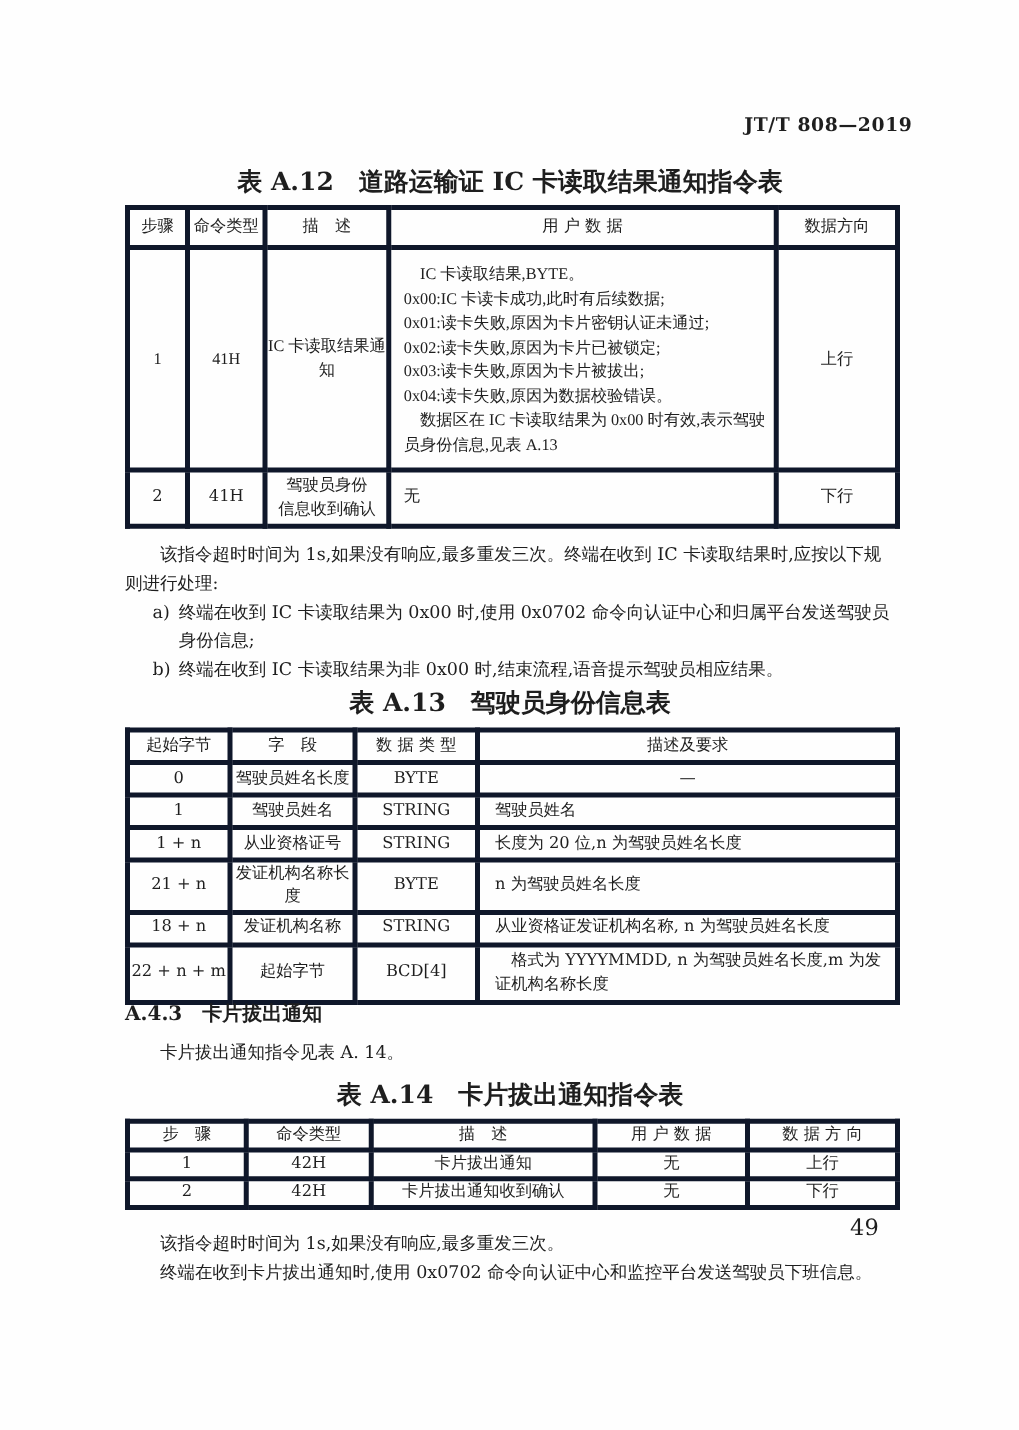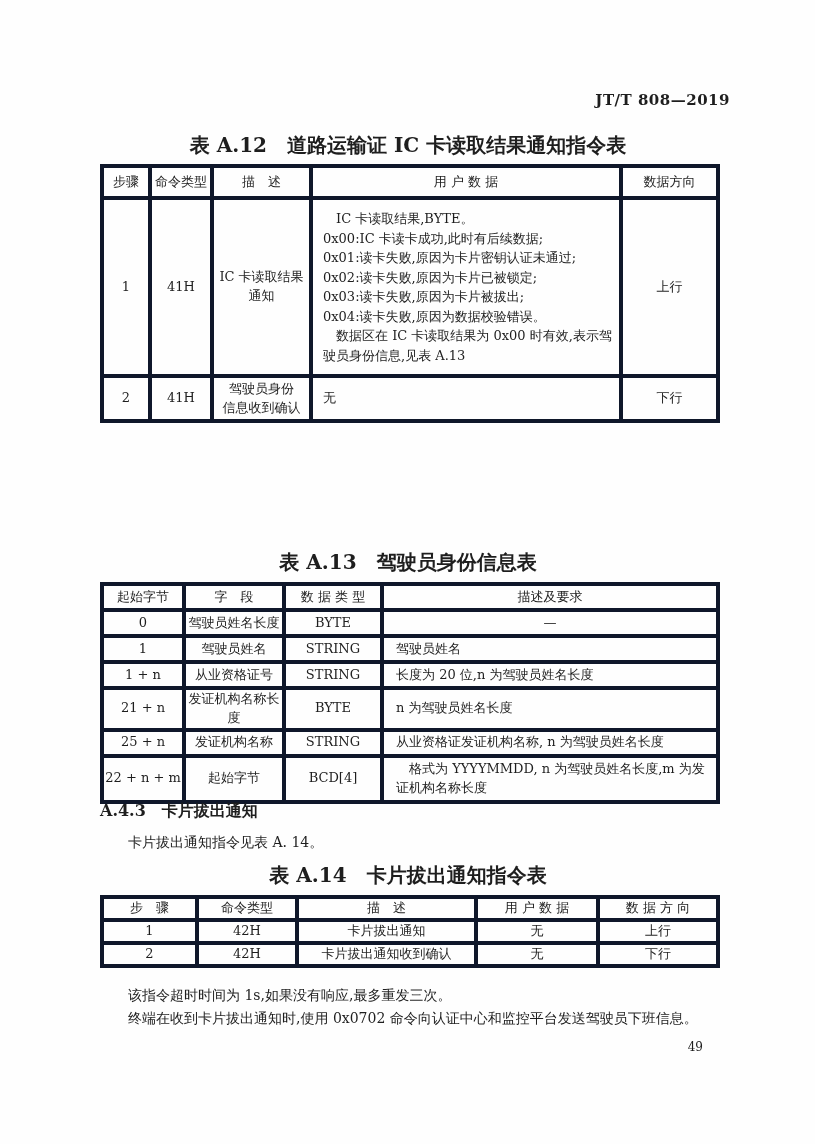--- a/index.html
+++ b/index.html
@@ -47,21 +47,21 @@
     text-align: center;
     vertical-align: middle;
     line-height: 1.45;
     overflow: hidden;
   }
   .tbl-a12 { top: 164px; }
   .tbl-a13 { top: 582px; }
   .tbl-a14 { top: 895px; }
 
   .tbl-a12 tr.hdr   td { height: 32px; }
-  .tbl-a12 tr.row1  td { height: 178px; }
+  .tbl-a12 tr.row1  td { height: 178px; font-family: Liberation Serif, serif; }
   .tbl-a12 tr.row2  td { height: 45px; }
   .tbl-a13 tr       td { height: 26px; }
   .tbl-a13 tr.tall  td { height: 46px; }
   .tbl-a14 tr.hdr   td { height: 23px; }
   .tbl-a14 tr.data  td { height: 22px; }
 
   td.left { text-align: left; padding-left: 10px; padding-right: 6px; }
   .tbl-a13 td.left { padding-left: 12px; }
 
   .ud-cell { vertical-align: middle; }
@@ -88,23 +88,23 @@
     left: 100px;
     top: 801px;
     font-size: 16px;
     font-weight: 700;
   }
   .section-intro { top: 831px; }
   .para-a14 { top: 984px; }
 
   .page-number {
     position: absolute;
-    top: 1040px;
+    top: 972px;
     right: 112px;
-    font-size: 12px;
+    font-size: 18px;
   }
 </style>
 </head>
 <body>
 
 <div class="page">
 
   <div class="doc-header">JT/T 808—2019</div>
 
   <div class="tbl-title title-a12">表 A.12　道路运输证 IC 卡读取结果通知指令表</div>
@@ -148,20 +148,31 @@
       <td>
         <div>驾驶员身份</div>
         <div>信息收到确认</div>
       </td>
       <td class="left">无</td>
       <td>下行</td>
     </tr>
   </tbody>
     </table>
 
+  <div class="flowtext para-a12">
+    <div class="para-indent">该指令超时时间为 1s,如果没有响应,最多重发三次。终端在收到 IC 卡读取结果时,应按以下规则进行处理:</div>
+    <div class="list-item">
+      <span class="list-label">a)</span>
+      <span class="list-text">终端在收到 IC 卡读取结果为 0x00 时,使用 0x0702 命令向认证中心和归属平台发送驾驶员身份信息;</span>
+    </div>
+    <div class="list-item">
+      <span class="list-label">b)</span>
+      <span class="list-text">终端在收到 IC 卡读取结果为非 0x00 时,结束流程,语音提示驾驶员相应结果。</span>
+    </div>
+  </div>
 
   <div class="tbl-title title-a13">表 A.13　驾驶员身份信息表</div>
 
   <table class="tbl-a13">
     <colgroup>
       <col style="width:82px">
         <col style="width:100px">
         <col style="width:98px">
         <col style="width:336px">
     </colgroup>
@@ -190,21 +201,21 @@
       <td>STRING</td>
       <td class="left">长度为 20 位,n 为驾驶员姓名长度</td>
     </tr>
     <tr>
       <td>21 + n</td>
       <td>发证机构名称长度</td>
       <td>BYTE</td>
       <td class="left">n 为驾驶员姓名长度</td>
     </tr>
     <tr>
-      <td>25 + n</td>
+      <td>18 + n</td>
       <td>发证机构名称</td>
       <td>STRING</td>
       <td class="left">从业资格证发证机构名称, n 为驾驶员姓名长度</td>
     </tr>
     <tr class="tall">
       <td>22 + n + m</td>
       <td>起始字节</td>
       <td>BCD[4]</td>
       <td class="left desc-indent">格式为 YYYYMMDD, n 为驾驶员姓名长度,m 为发证机构名称长度</td>
     </tr>

